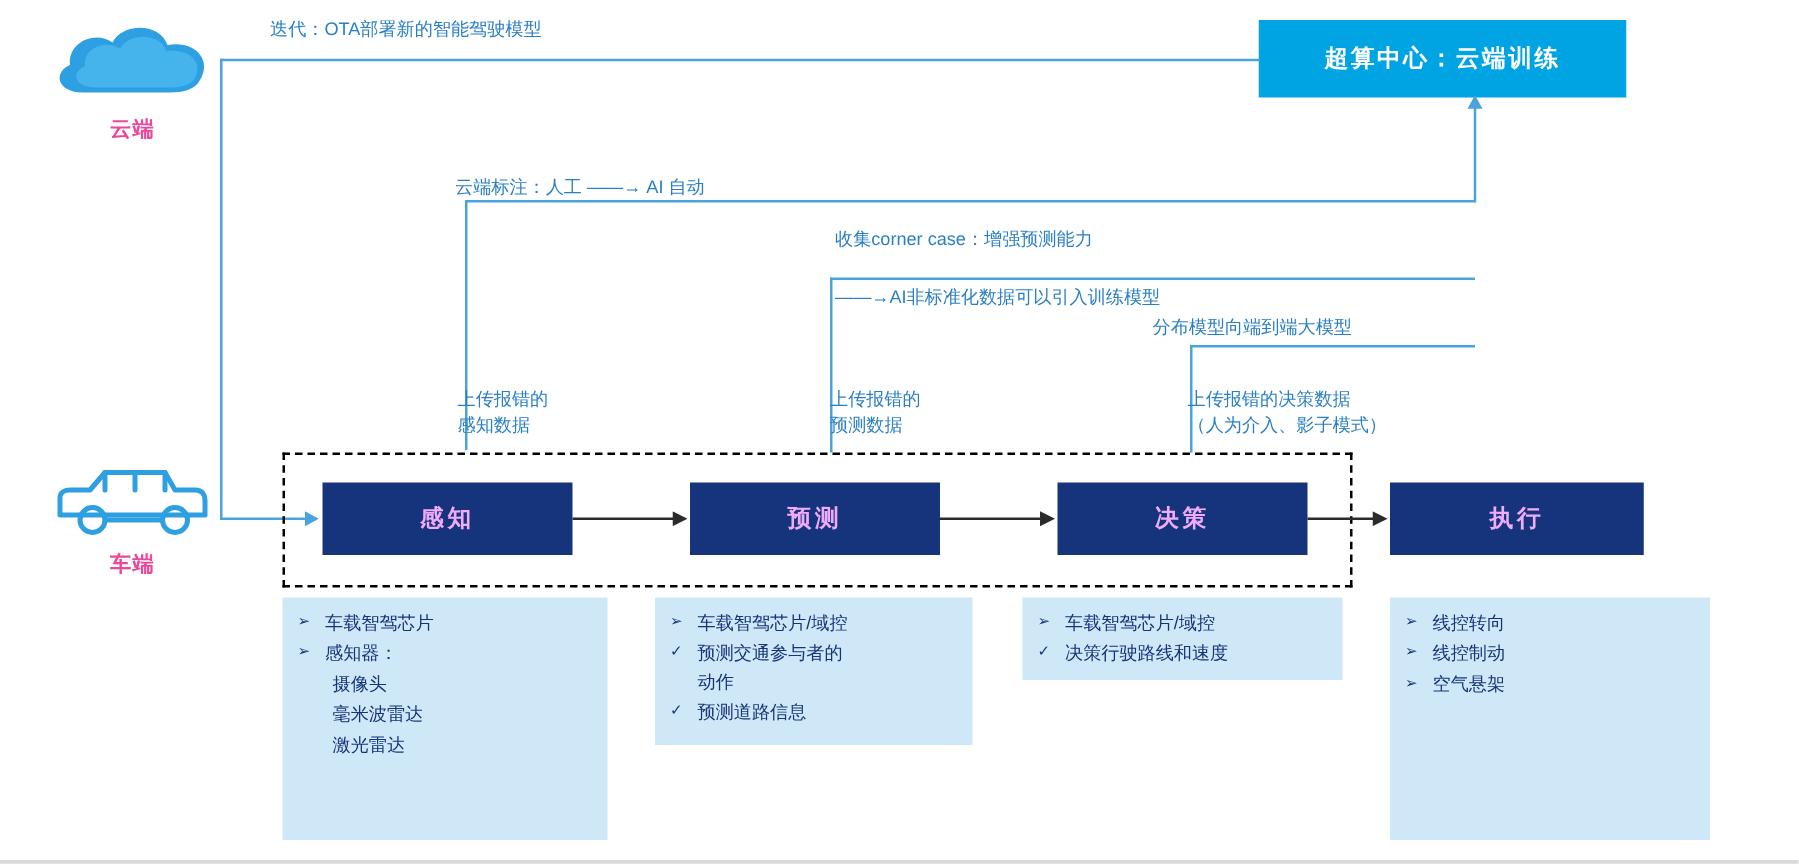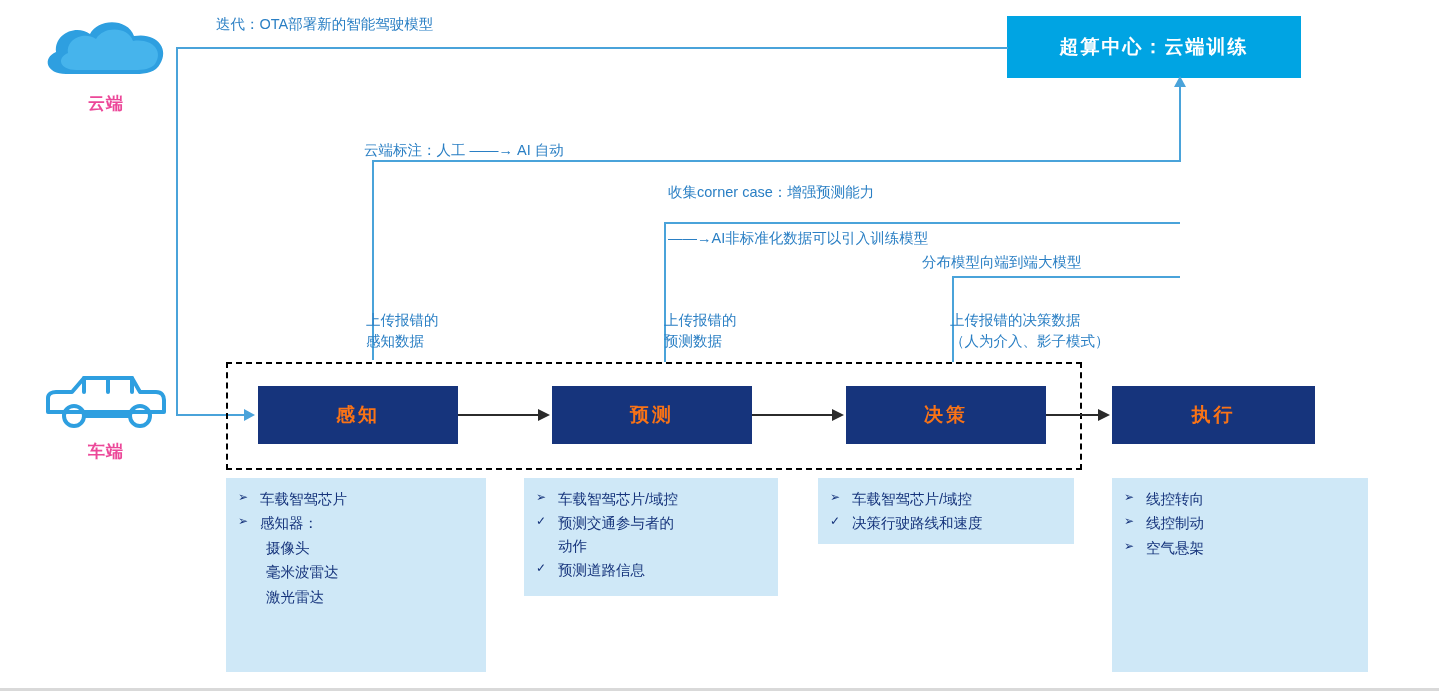--- a/index.html
+++ b/index.html
@@ -24,21 +24,21 @@
     color: #ec4899;
     font-size: 17px;
     font-weight: bold;
     text-align: center;
     letter-spacing: 1px;
   }
 
   
   .stage-box {
     background: #16347c;
-    color: #f97316;
+    color: #f0abfc;
     font-size: 19px;
     font-weight: bold;
     letter-spacing: 3px;
     display: flex;
     align-items: center;
     justify-content: center;
     height: 58px;
   }
 
   

